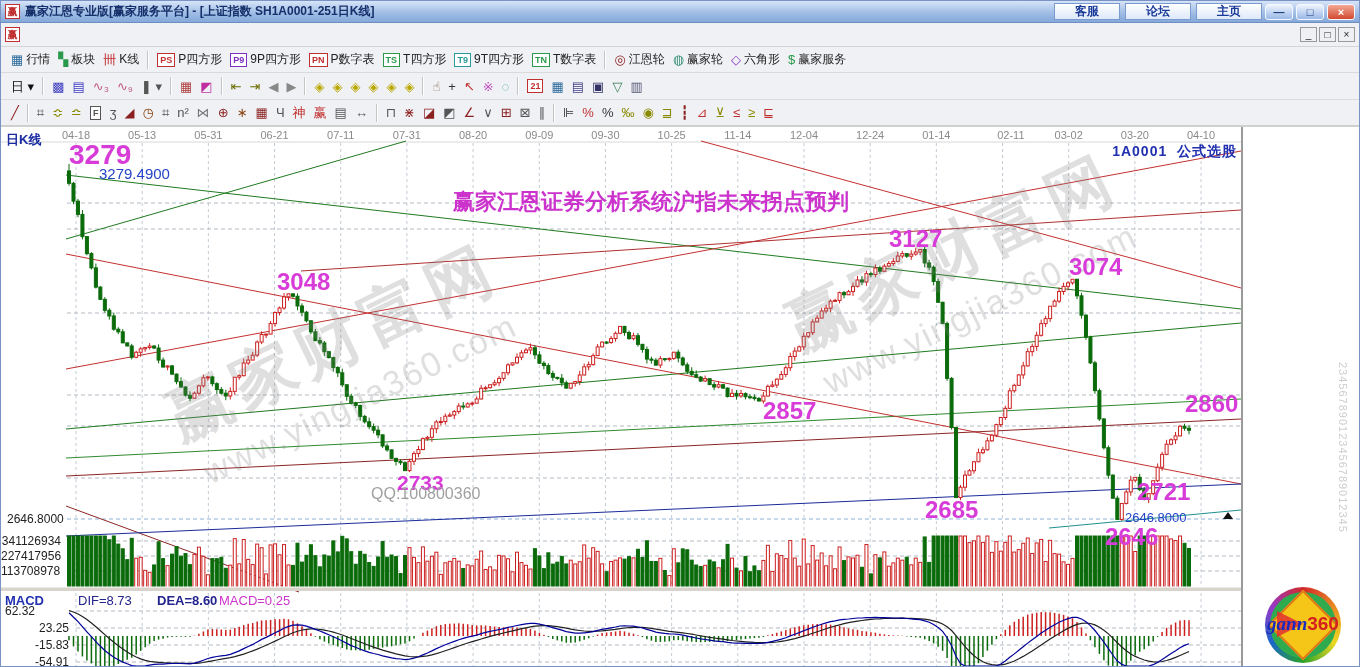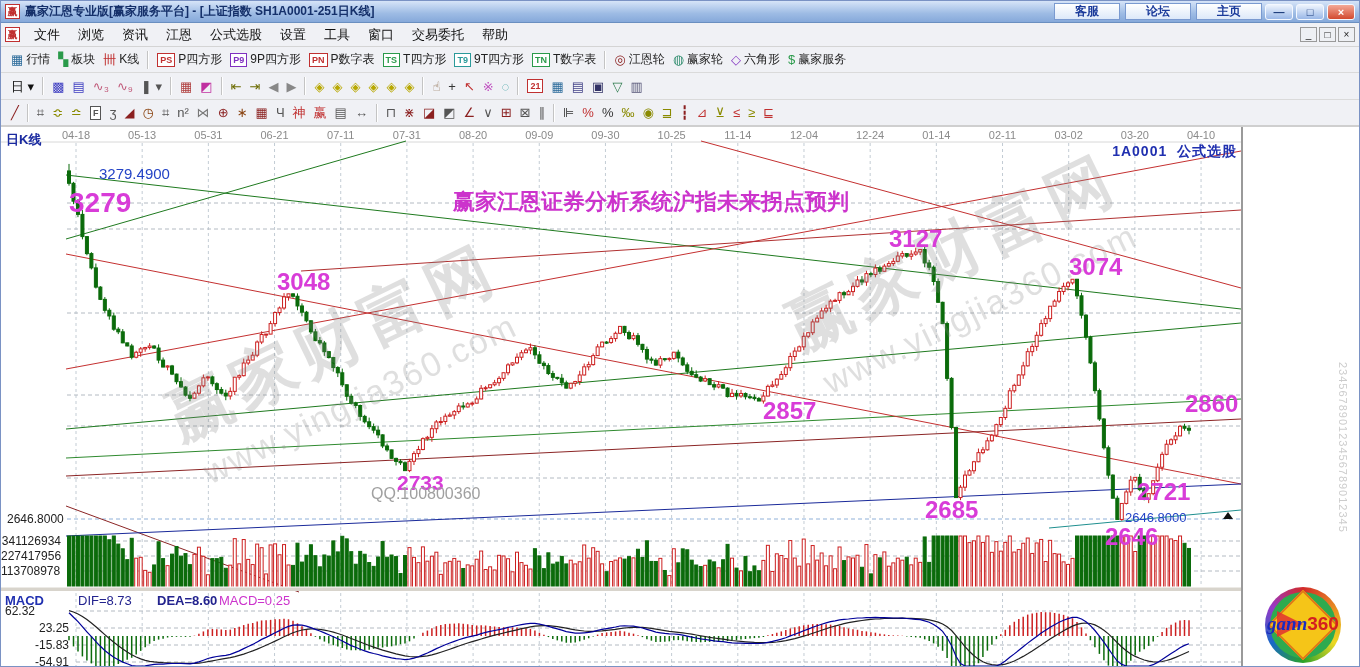--- a/index.html
+++ b/index.html
@@ -65,32 +65,20 @@
       <button class="qbtn">论坛</button>
       <button class="qbtn">主页</button>
       <span class="winbtn">—</span>
       <span class="winbtn">□</span>
       <span class="winbtn close">×</span>
     </span>
   </div>
 
   <div class="menubar">
     <span class="app-ico">赢</span>
-    <span id="menu-items" style="display:flex;">
-        <span class="menu-item">文件</span>
-        <span class="menu-item">浏览</span>
-        <span class="menu-item">资讯</span>
-        <span class="menu-item">江恩</span>
-        <span class="menu-item">公式选股</span>
-        <span class="menu-item">设置</span>
-        <span class="menu-item">工具</span>
-        <span class="menu-item">窗口</span>
-        <span class="menu-item">交易委托</span>
-        <span class="menu-item">帮助</span>
-      </span>
     <span class="mdi">
       <span class="mdibtn">_</span>
       <span class="mdibtn">□</span>
       <span class="mdibtn">×</span>
     </span>
   </div>
 
   <div class="toolbar t1" id="tb1">
       <span class="tbtn">
         <span class="tglyph" style="color: rgb(42, 106, 154);">▦</span>
@@ -1452,32 +1440,32 @@
         <div class="date-label" style="left: 317.72px;">07-11</div>
         <div class="date-label" style="left: 383.9px;">07-31</div>
         <div class="date-label" style="left: 450.08px;">08-20</div>
         <div class="date-label" style="left: 516.26px;">09-09</div>
         <div class="date-label" style="left: 582.44px;">09-30</div>
         <div class="date-label" style="left: 648.62px;">10-25</div>
         <div class="date-label" style="left: 714.8px;">11-14</div>
         <div class="date-label" style="left: 780.98px;">12-04</div>
         <div class="date-label" style="left: 847.16px;">12-24</div>
         <div class="date-label" style="left: 913.34px;">01-14</div>
-        <div class="date-label" style="left: 979.52px;">02-11</div>
+        <div class="date-label" style="left: 979.52px; text-align: right;">02-11</div>
         <div class="date-label" style="left: 1045.7px;">03-02</div>
         <div class="date-label" style="left: 1111.88px;">03-20</div>
         <div class="date-label" style="left: 1178.06px;">04-10</div>
         <div class="abs axis-num" style="left: 0px; top: 407px; width: 60px; text-align: right;">341126934</div>
         <div class="abs axis-num" style="left: 0px; top: 422px; width: 60px; text-align: right;">227417956</div>
         <div class="abs axis-num" style="left: 0px; top: 437px; width: 60px; ">113708978</div>
         <div class="abs axis-num" style="left: 4px; top: 477px; width: 64px; text-align: left;">62.32</div>
         <div class="abs axis-num" style="left: 4px; top: 494px; width: 64px; text-align: right;">23.25</div>
         <div class="abs axis-num" style="left: 4px; top: 511px; width: 64px; text-align: right;">-15.83</div>
         <div class="abs axis-num" style="left: 4px; top: 528px; width: 64px; text-align: right;">-54.91</div>
-        <div class="abs" style="left: 68px; top: 12px; font-size: 28px; color: rgb(216, 60, 216); font-weight: bold; margin-top: 48px;">3279</div>
+        <div class="abs" style="left: 68px; top: 12px; font-size: 28px; color: rgb(216, 60, 216); font-weight: bold;">3279</div>
         <div class="abs" style="left: 98px; top: 38px; font-size: 15px; color: rgb(35, 67, 198); font-weight: normal;">3279.4900</div>
         <div class="abs" style="left: 276px; top: 141px; font-size: 24px; color: rgb(216, 60, 216); font-weight: bold;">3048</div>
         <div class="abs" style="left: 888px; top: 98px; font-size: 24px; color: rgb(216, 60, 216); font-weight: bold;">3127</div>
         <div class="abs" style="left: 1068px; top: 126px; font-size: 24px; color: rgb(216, 60, 216); font-weight: bold;">3074</div>
         <div class="abs" style="left: 762px; top: 270px; font-size: 24px; color: rgb(216, 60, 216); font-weight: bold;">2857</div>
         <div class="abs" style="left: 396px; top: 344px; font-size: 21px; color: rgb(216, 60, 216); font-weight: bold;">2733</div>
         <div class="abs" style="left: 924px; top: 369px; font-size: 24px; color: rgb(216, 60, 216); font-weight: bold;">2685</div>
         <div class="abs" style="left: 1104px; top: 396px; font-size: 24px; color: rgb(216, 60, 216); font-weight: bold;">2646</div>
         <div class="abs" style="left: 1136px; top: 351px; font-size: 24px; color: rgb(216, 60, 216); font-weight: bold;">2721</div>
         <div class="abs" style="left: 1184px; top: 263px; font-size: 24px; color: rgb(216, 60, 216); font-weight: bold;">2860</div>

